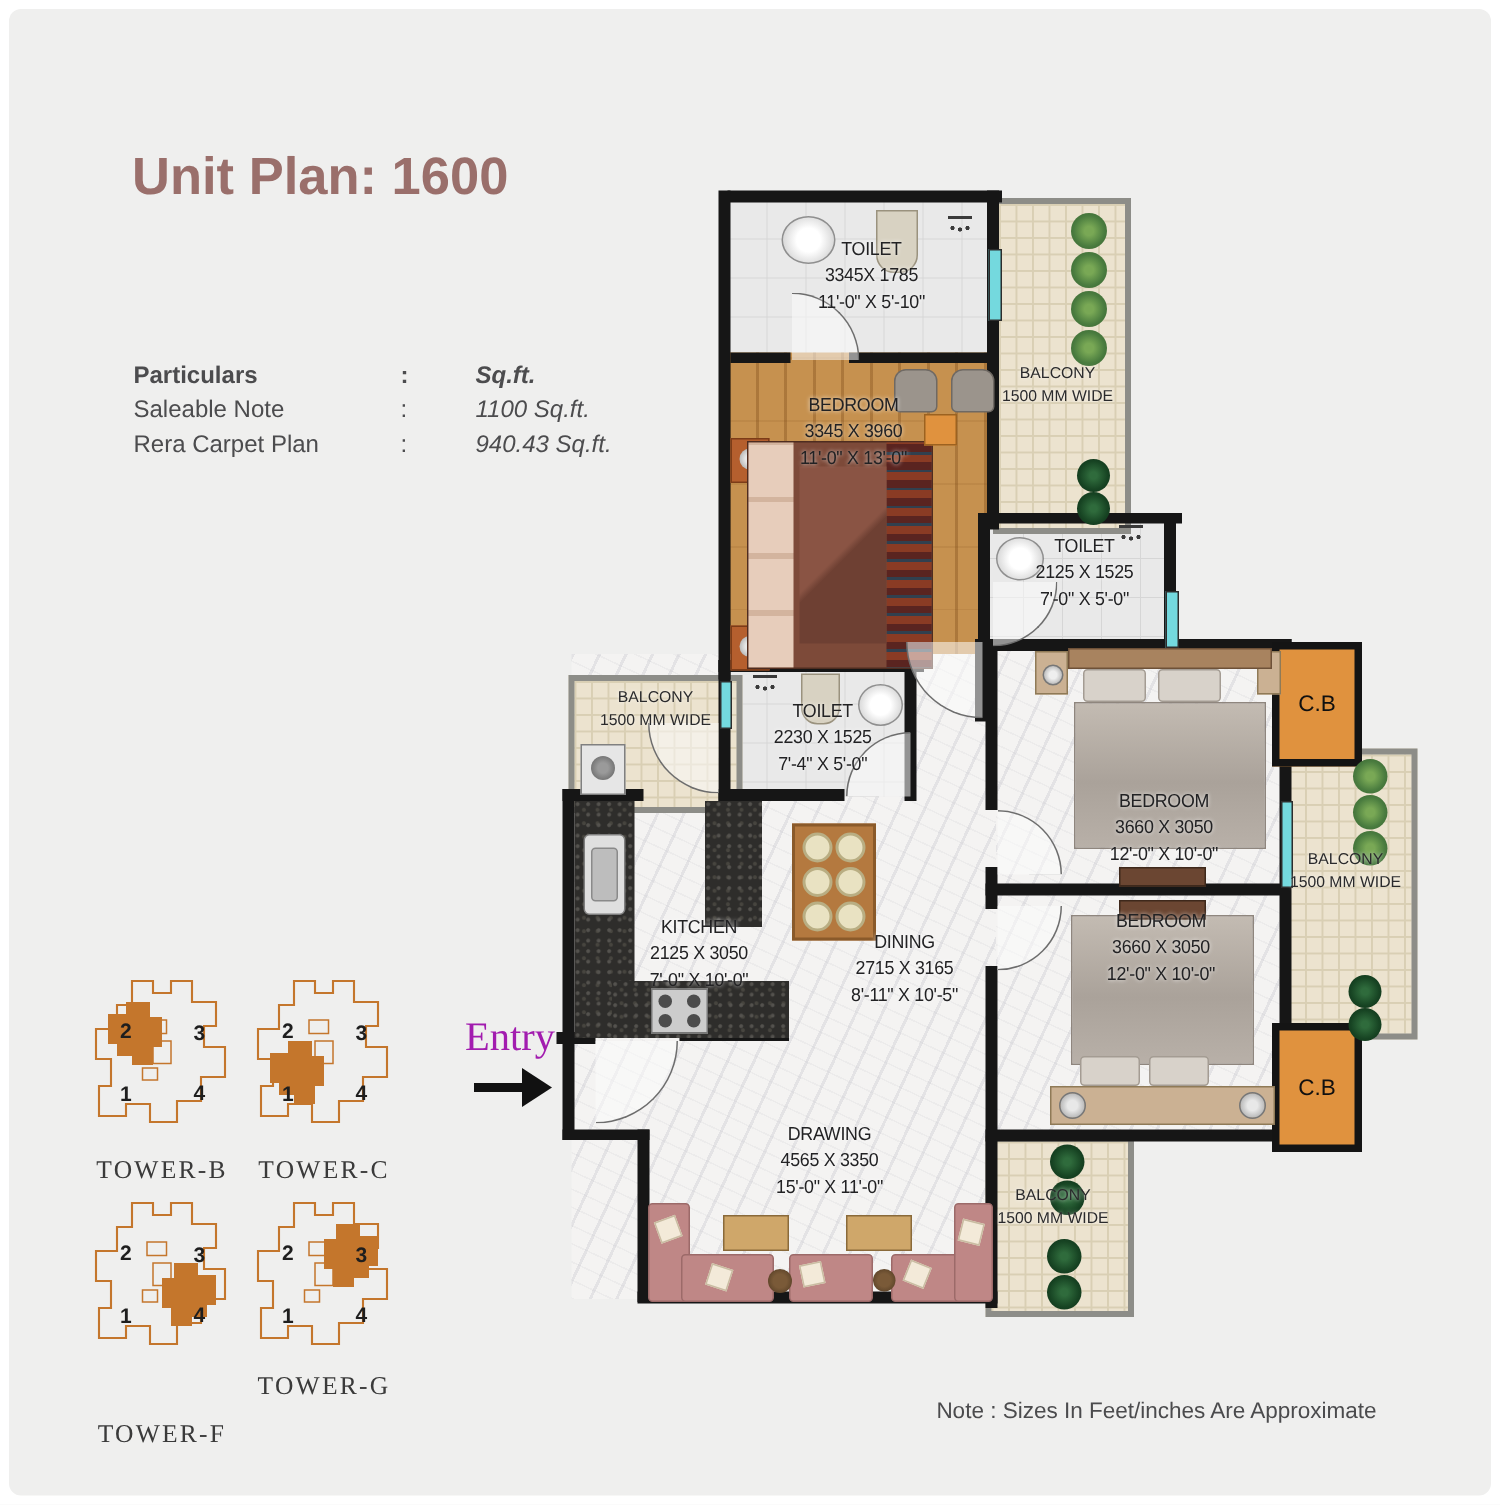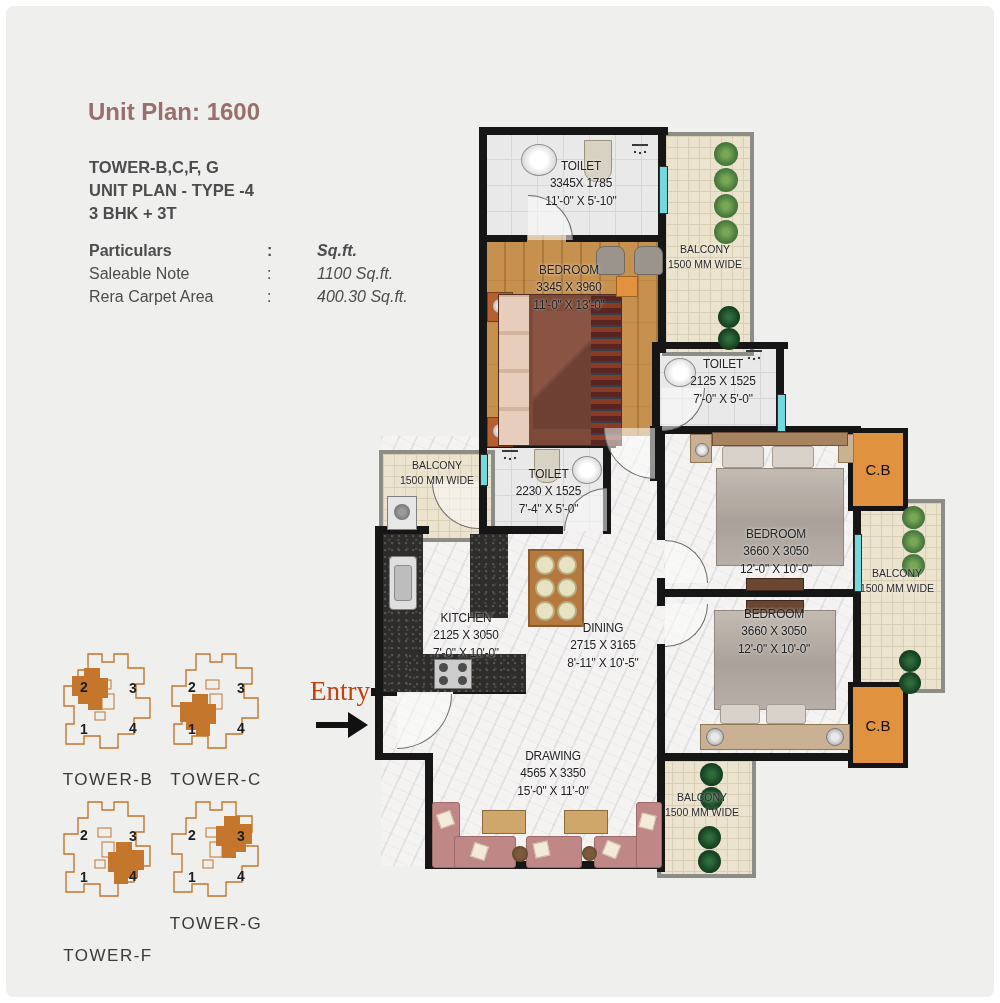--- a/index.html
+++ b/index.html
@@ -46,54 +46,49 @@
   .stand{position:absolute;background:#cbb193;border:1px solid #8f7a57;z-index:26;}
   .stand .dot{position:absolute;left:50%;top:50%;width:12px;height:12px;margin:-6px 0 0 -6px;border-radius:50%;
               background:radial-gradient(circle,#efefef 30%,#9a9a9a 100%);border:1px solid #777;}
   .fix{position:absolute;z-index:28;}
   .shower{position:absolute;width:16px;height:13px;z-index:29;
           background:linear-gradient(#3a3a3a 0 2px,transparent 2px),
                      radial-gradient(circle at 3px 8px,#3a3a3a 1.2px,transparent 1.6px),
                      radial-gradient(circle at 8px 9px,#3a3a3a 1.2px,transparent 1.6px),
                      radial-gradient(circle at 13px 8px,#3a3a3a 1.2px,transparent 1.6px);}
   .tower-num{position:absolute;font-size:14px;font-weight:600;color:#1e1e1e;z-index:5;}
-  .tower-label{position:absolute;font-family:Liberation Sans, sans-serif;font-size:17px;letter-spacing:1.5px;color:#3a3a3a;text-align:center;}
+  .tower-label{position:absolute;font-family:Liberation Serif, serif;font-size:17px;letter-spacing:1.5px;color:#3a3a3a;text-align:center;}
   .hdr-sub{font-size:16.5px;font-weight:bold;color:#4c4c4e;line-height:23px;}
   .prow{position:relative;height:23px;font-size:16px;color:#4c4c4e;}
   .prow .pl{position:absolute;left:0;text-align:center;}
   .prow .pc{position:absolute;left:178px;}
   .prow .pv{position:absolute;left:228px;font-style:italic;}
   .bold{font-weight:bold;}
 </style>
 </head>
 <body>
 
 <div id="canvas">
 
-  <div class="abs" style="left:82px;top:92px;font-size:24px;font-weight:bold;color:#9a6f6b;">Unit Plan: 1600</div>
-  <div class="abs" style="left:83px;top:150px;">
-    <div class="hdr-sub">TOWER-B,C,F, G</div>
-    <div class="hdr-sub">UNIT PLAN - TYPE -4</div>
-    <div class="hdr-sub">3 BHK + 3T</div>
-  </div>
+  <div class="abs" style="left:82px;top:92px;font-size:35px;font-weight:bold;color:#9a6f6b;">Unit Plan: 1600</div>
   <div class="abs" style="left:83px;top:236px;width:330px;">
     <div class="prow bold">
       <span class="pl">Particulars</span>
       <span class="pc">:</span>
       <span class="pv">Sq.ft.</span>
     </div>
     <div class="prow">
       <span class="pl">Saleable Note</span>
       <span class="pc">:</span>
       <span class="pv">1100 Sq.ft.</span>
     </div>
     <div class="prow">
-      <span class="pl">Rera Carpet  Area</span>
+      <span class="pl">Rera Carpet  Plan</span>
       <span class="pc">:</span>
-      <span class="pv">400.30 Sq.ft.</span>
+      <span class="pv">940.43 Sq.ft.</span>
     </div>
   </div>
 
   <div class="abs tile" style="left:479px;top:127px;width:179px;height:108px;"></div>
   <div class="abs wood" style="left:479px;top:229px;width:179px;height:214px;"></div>
   <div class="abs wood" style="left:606px;top:434px;width:44px;height:38px;"></div>
   <div class="abs tile" style="left:650px;top:340px;width:127px;height:86px;"></div>
   <div class="abs marble" style="left:650px;top:424px;width:203px;height:330px;"></div>
   <div class="abs marble" style="left:375px;top:430px;width:283px;height:430px;"></div>
   <div class="abs tile" style="left:479px;top:437px;width:124px;height:88px;"></div>
@@ -318,21 +313,21 @@
   <div class="rlabel" style="left:487px;top:742px;width:120px;">
     <div>DRAWING</div>
     <div>4565 X 3350</div>
     <div>15'-0" X 11'-0"</div>
   </div>
   <div class="blabel" style="left:652px;top:784px;width:88px;">
     <div>BALCONY</div>
     <div>1500 MM WIDE</div>
   </div>
 
-  <div class="abs" style="left:296px;top:670px;width:76px;text-align:center;font-family:'Liberation Serif',serif;font-size:27px;color:#c2410c;">Entry</div>
+  <div class="abs" style="left:296px;top:670px;width:76px;text-align:center;font-family:'Liberation Serif',serif;font-size:27px;color:#a21caf;">Entry</div>
   <div class="abs" style="left:310px;top:706px;width:54px;height:26px;">
     <div style="position:absolute;left:0;top:10px;width:34px;height:6px;background:#111;"></div>
     <div style="position:absolute;left:32px;top:0;width:0;height:0;border-left:20px solid #111;border-top:13px solid transparent;border-bottom:13px solid transparent;"></div>
   </div>
 
   <div class="abs" style="left:52px;top:642px;width:100px;height:112px;">
     <svg width="100" height="112" viewBox="0 0 100 112">
       <path d="M30,6 H44 V14 H56 V6 H70 V20 H86 V36 H78 V50 H92 V70 H76 V86 H60 V100 H42 V88 H26 V96 H8 V76 H16 V58 H6 V38 H20 V22 H30 Z" fill="none" stroke="#c4762c" stroke-width="1.4"></path>
       <rect x="40" y="32" width="13" height="9" fill="none" stroke="#c4762c"></rect>
       <rect x="44" y="46" width="12" height="15" fill="none" stroke="#c4762c"></rect>
@@ -384,14 +379,15 @@
       <rect x="37" y="64" width="10" height="8" fill="none" stroke="#c4762c"></rect>
       <polygon points="86,28 74,28 74,20 58,20 58,30 50,30 50,50 56,50 56,62 70,62 70,56 80,56 80,48 86,48" fill="#c4762c"></polygon>
     </svg>
     <span class="tower-num" style="left:22%;top:28%;">2</span>
     <span class="tower-num" style="left:71%;top:29%;">3</span>
     <span class="tower-num" style="left:22%;top:65%;">1</span>
     <span class="tower-num" style="left:71%;top:64%;">4</span>
   </div>
   <div class="tower-label" style="left:160px;top:908px;width:100px;">TOWER-G</div>
 
+  <div class="abs" style="left:600px;top:926px;width:330px;text-align:center;font-size:15px;color:#4b4b4d;">Note : Sizes In Feet/inches Are Approximate</div>
 
 </div>
 
 </body></html>

